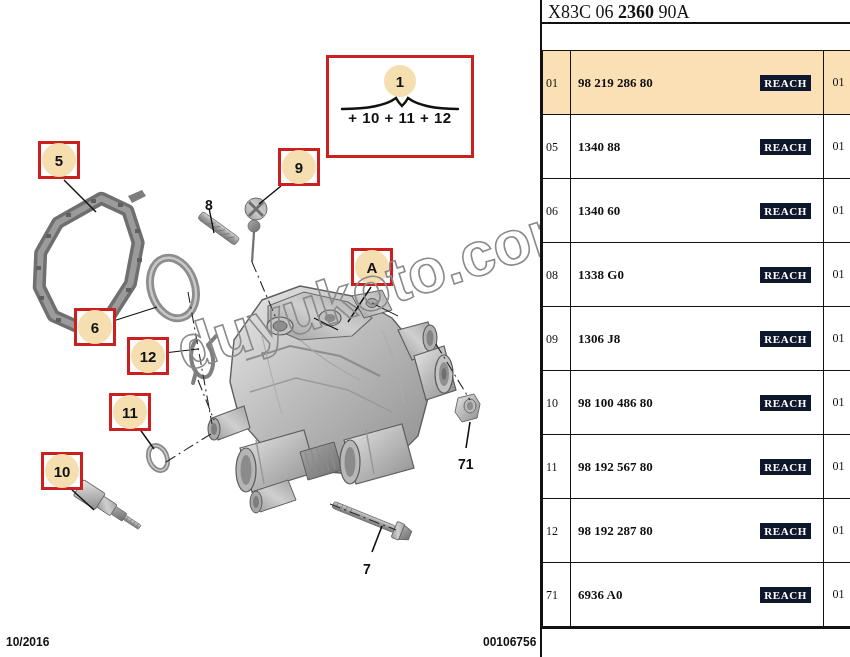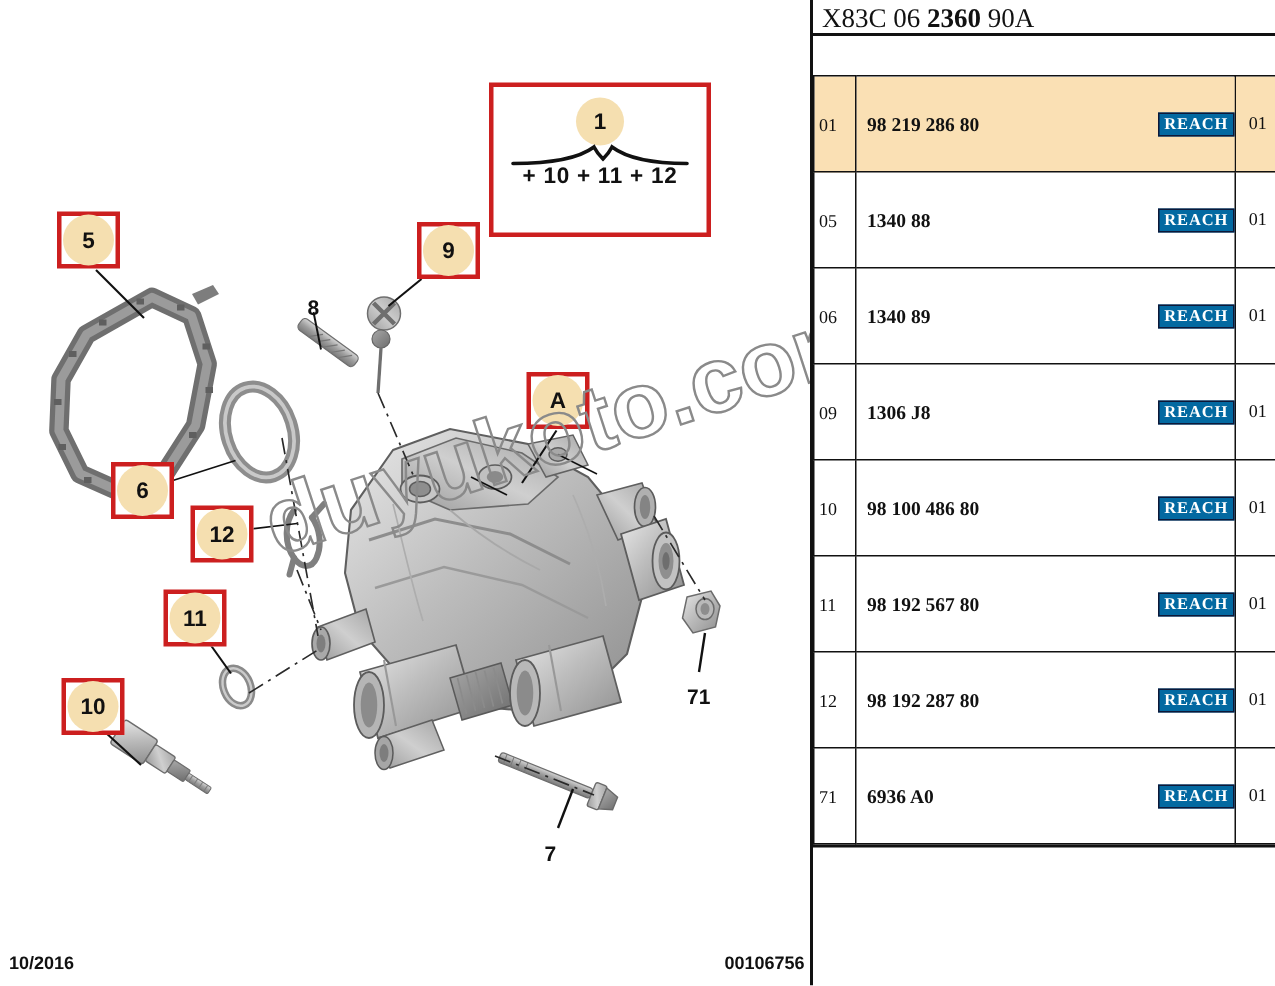--- a/index.html
+++ b/index.html
@@ -144,23 +144,23 @@
   td.qty {
     width: 28px;
     font-size: 12px;
     text-align: center;
     padding-left: 2px;
   }
   tr.highlight td { background: #fae0b4; }
 
   .reach-badge {
     position: absolute;
-    right: 0; top: 50%;
+    right: 12px; top: 50%;
     transform: translateY(-50%);
-    background: #0369a1;
+    background: #0f172a;
     color: #ffffff;
     font-family: "Liberation Serif", serif;
     font-size: 11px; font-weight: bold;
     letter-spacing: 0.6px;
     padding: 1px 3px 1px 3px;
     line-height: 12px;
     border: 1px solid #0d1838;
   }
 
   #table-bottom-rule {
@@ -465,21 +465,26 @@
             <td class="ref"><span>98 219 286 80</span><span class="reach-badge">REACH</span></td>
             <td class="qty">01</td>
           </tr>
           <tr>
             <td class="idx">05</td>
             <td class="ref"><span>1340 88</span><span class="reach-badge">REACH</span></td>
             <td class="qty">01</td>
           </tr>
           <tr>
             <td class="idx">06</td>
-            <td class="ref"><span>1340 89</span><span class="reach-badge">REACH</span></td>
+            <td class="ref"><span>1340 60</span><span class="reach-badge">REACH</span></td>
+            <td class="qty">01</td>
+          </tr>
+          <tr>
+            <td class="idx">08</td>
+            <td class="ref"><span>1338 G0</span><span class="reach-badge">REACH</span></td>
             <td class="qty">01</td>
           </tr>
           <tr>
             <td class="idx">09</td>
             <td class="ref"><span>1306 J8</span><span class="reach-badge">REACH</span></td>
             <td class="qty">01</td>
           </tr>
           <tr>
             <td class="idx">10</td>
             <td class="ref"><span>98 100 486 80</span><span class="reach-badge">REACH</span></td>

